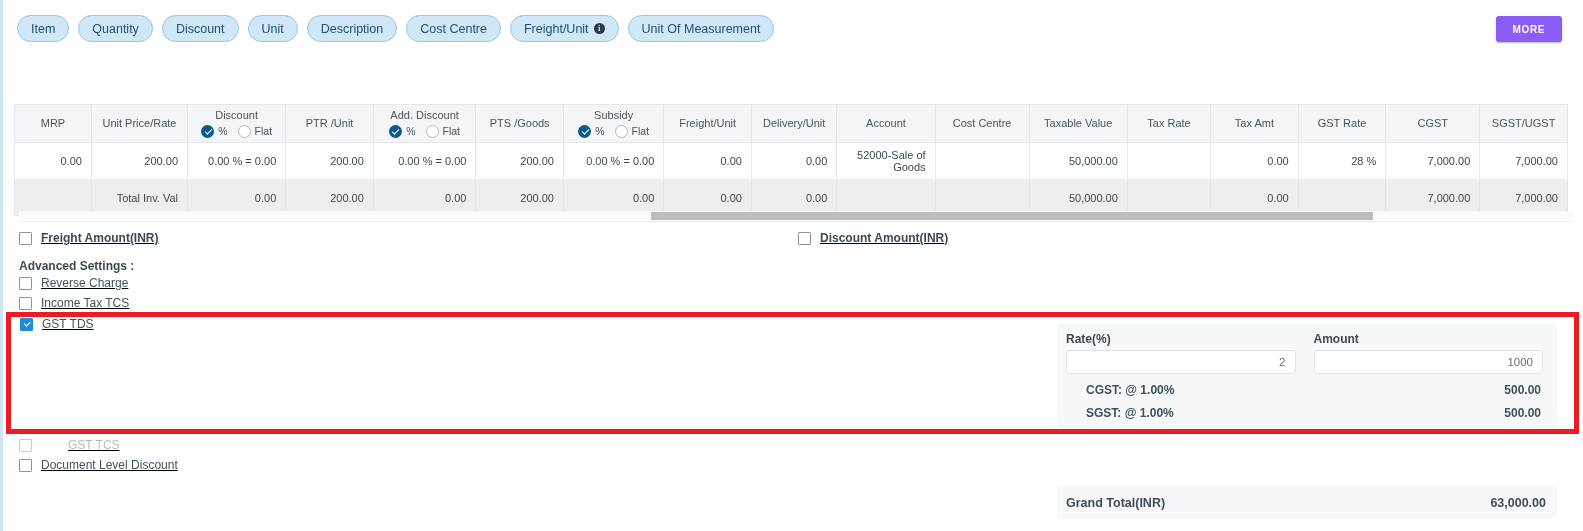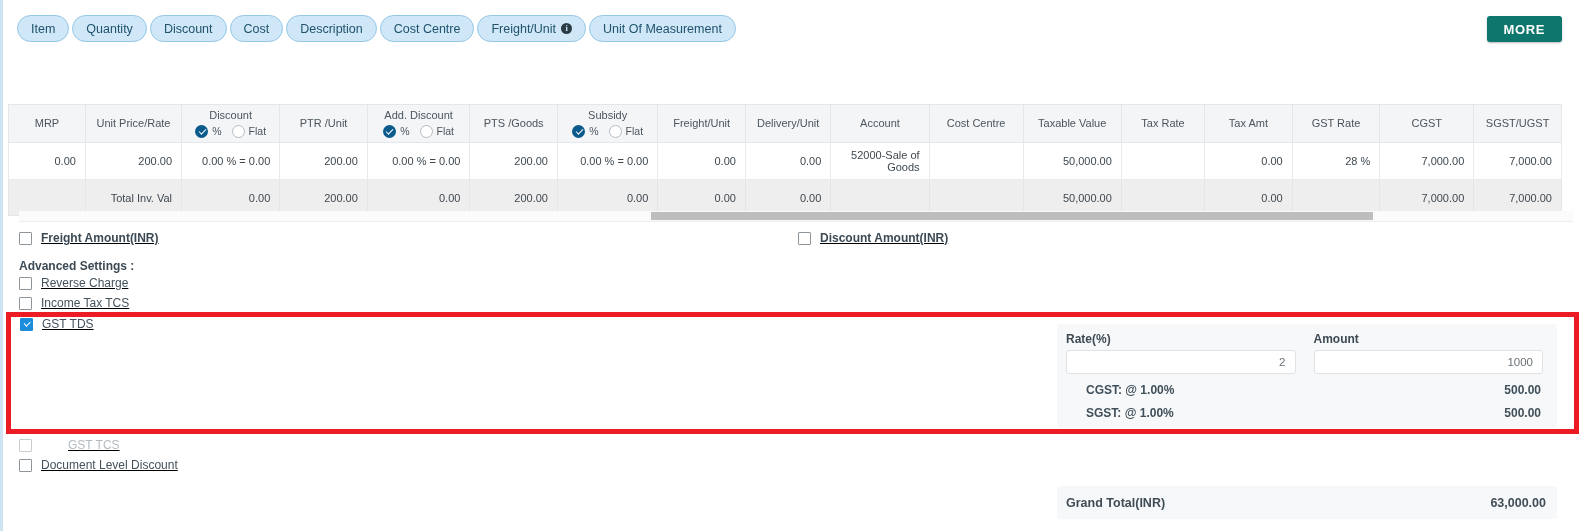--- a/index.html
+++ b/index.html
@@ -13,21 +13,21 @@
   #root {
     position: relative;
     width: 1583px; height: 531px;
     background: #fff;
     border-left: 3px solid #cfe4f2;
   }
 
   
   .chips {
     position: absolute; left: 14px; top: 15px;
-    display: flex; align-items: center; gap: 3px;
+    display: flex; align-items: center; gap: 9px;
   }
   .chip {
     background: #cfe7f7;
     border: 1px solid #93c7e6;
     border-radius: 14px;
     height: 27px;
     padding: 0 13px;
     display: flex; align-items: center; gap: 5px;
     font-size: 12.5px; color: #21536e;
     white-space: nowrap;
@@ -38,25 +38,25 @@
     width: 11px; height: 11px; border-radius: 50%;
     background: #2a3b44; color: #cfe7f7;
     font-size: 8.5px; font-weight: bold;
     font-family: "Liberation Serif", serif;
     line-height: 1;
   }
 
   
   .more-btn {
     position: absolute; right: 21px; top: 16px;
-    background: #0f766e;
+    background: #8b5cf6;
     color: #ffffff;
     border: none; border-radius: 3px;
     height: 26px; padding: 0 17px;
-    font-size: 13px; font-weight: bold;
+    font-size: 10px; font-weight: bold;
     letter-spacing: 0.6px;
     cursor: pointer;
     box-shadow: 0 1px 2px rgba(0,0,0,.28);
     text-align: center;
   }
 
   
   .barcode-wrap { position: absolute; left: 16px; top: 61px; }
   .barcode-input {
     width: 364px; height: 26px;
@@ -64,21 +64,21 @@
     border-radius: 13px;
     padding: 0 14px;
     font-size: 11px; color: #333;
     outline: none;
     background: #fff;
   }
   .barcode-input::placeholder { color: #b4b9bd; }
 
   
   .tablewrap {
-    position: absolute; left: 5px; top: 104px;
+    position: absolute; left: 11px; top: 104px;
     width: 1554px;
   }
   table.grid {
     width: 100%;
     border-collapse: collapse;
     table-layout: fixed;
     font-size: 11px;
     color: #414a52;
   }
   table.grid th {
@@ -243,21 +243,21 @@
     <div class="chip">
         <span>Item</span>
       </div>
     <div class="chip">
         <span>Quantity</span>
       </div>
     <div class="chip">
         <span>Discount</span>
       </div>
     <div class="chip">
-        <span>Cost</span>
+        <span>Unit</span>
       </div>
     <div class="chip">
         <span>Description</span>
       </div>
     <div class="chip">
         <span>Cost Centre</span>
       </div>
     <div class="chip">
       <span>Freight/Unit</span>
       <span class="info-dot">i</span>

